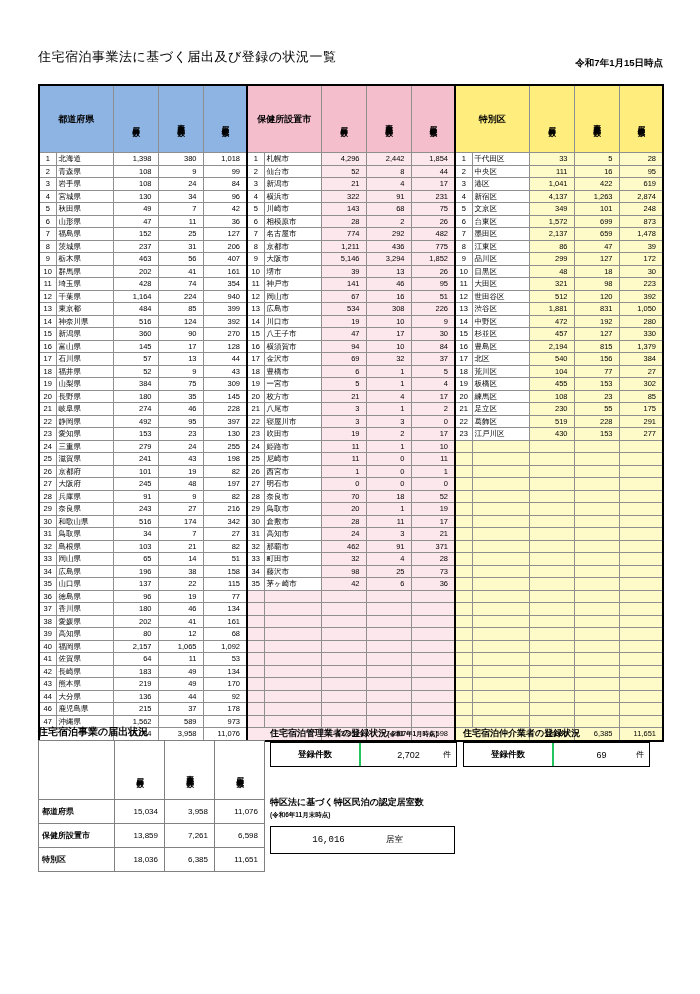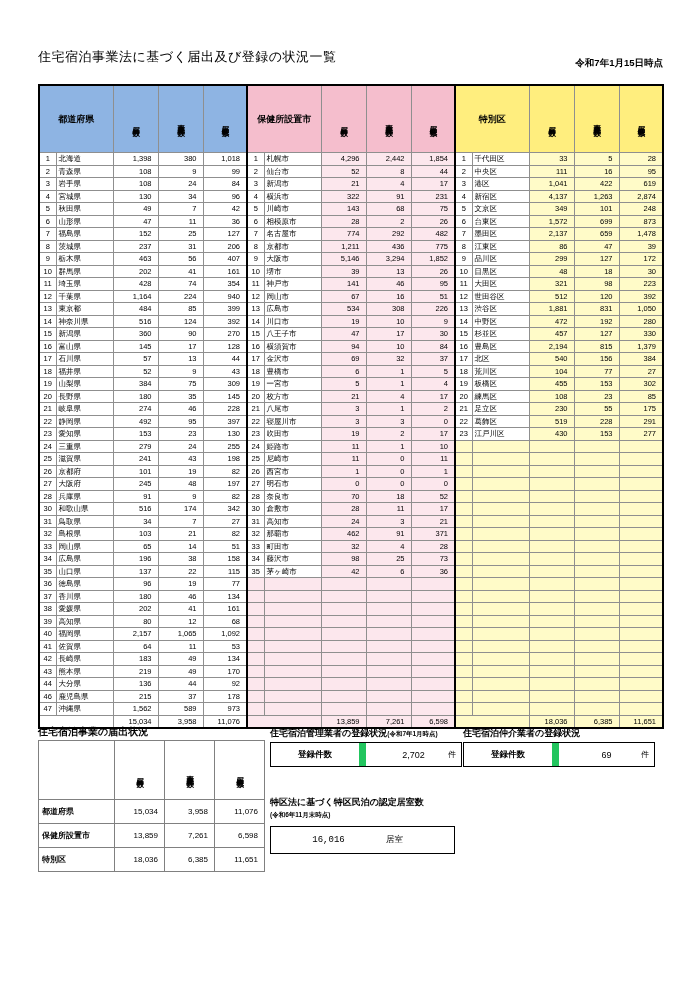--- a/index.html
+++ b/index.html
@@ -40,21 +40,21 @@
           #fff calc(50% - 0.5px),#000 calc(50% - 0.5px),
           #000 calc(50% + 0.5px),#fff calc(50% + 0.5px));}
   .summary-table td{height:21px;font-size:8px;line-height:1;}
   td.slabel{font-weight:bold;text-align:left;padding-left:3px;}
   td.snum{text-align:right;padding-right:6px;}
 
   
   .box-title{font-size:9px;font-weight:bold;line-height:1.3;}
   .box-title .note{font-size:6.5px;font-weight:bold;}
   .regbox{display:flex;border:1.5px solid #000;height:23px;align-items:stretch;background:#fff;}
-  .regbox .lbl{width:88px;border-right:7px solid #22c55e;display:flex;align-items:center;
+  .regbox .lbl{width:88px;border-right:2px solid #22c55e;display:flex;align-items:center;
                justify-content:center;font-size:8.5px;font-weight:bold;}
   .regbox .val{width:95px;position:relative;display:flex;align-items:center;justify-content:center;font-size:9px;}
   .regbox .unit{position:absolute;right:5px;font-size:8px;}
   .mgmt-title{left:270px;top:728px;}
   .mgmt-box{left:270px;top:742px;}
   .broker-title{left:463px;top:728px;}
   .broker-box{left:463px;top:742px;}
   .tokku-title{left:270px;top:797px;}
   .tokku-box{left:270px;top:826px;width:183px;height:26px;display:flex;border:1.5px solid #000;align-items:center;background:#fff;}
   .tokku-box .tnum{width:115px;text-align:center;font-size:9px;font-family:Liberation Mono, monospace;}
@@ -571,20 +571,37 @@
         <td class="num city">70</td>
         <td class="num city">18</td>
         <td class="num city">52</td>
         <td class="idx ward fill secstart"></td>
         <td class="name ward fill"></td>
         <td class="num ward fill"></td>
         <td class="num ward fill"></td>
         <td class="num ward fill"></td>
       </tr>
       <tr class="">
+        <td class="idx pref">29</td>
+        <td class="name pref">奈良県</td>
+        <td class="num pref">243</td>
+        <td class="num pref">27</td>
+        <td class="num pref">216</td>
+        <td class="idx city secstart">29</td>
+        <td class="name city">鳥取市</td>
+        <td class="num city">20</td>
+        <td class="num city">1</td>
+        <td class="num city">19</td>
+        <td class="idx ward fill secstart"></td>
+        <td class="name ward fill"></td>
+        <td class="num ward fill"></td>
+        <td class="num ward fill"></td>
+        <td class="num ward fill"></td>
+      </tr>
+      <tr class="">
         <td class="idx pref">30</td>
         <td class="name pref">和歌山県</td>
         <td class="num pref">516</td>
         <td class="num pref">174</td>
         <td class="num pref">342</td>
         <td class="idx city secstart">30</td>
         <td class="name city">倉敷市</td>
         <td class="num city">28</td>
         <td class="num city">11</td>
         <td class="num city">17</td>

